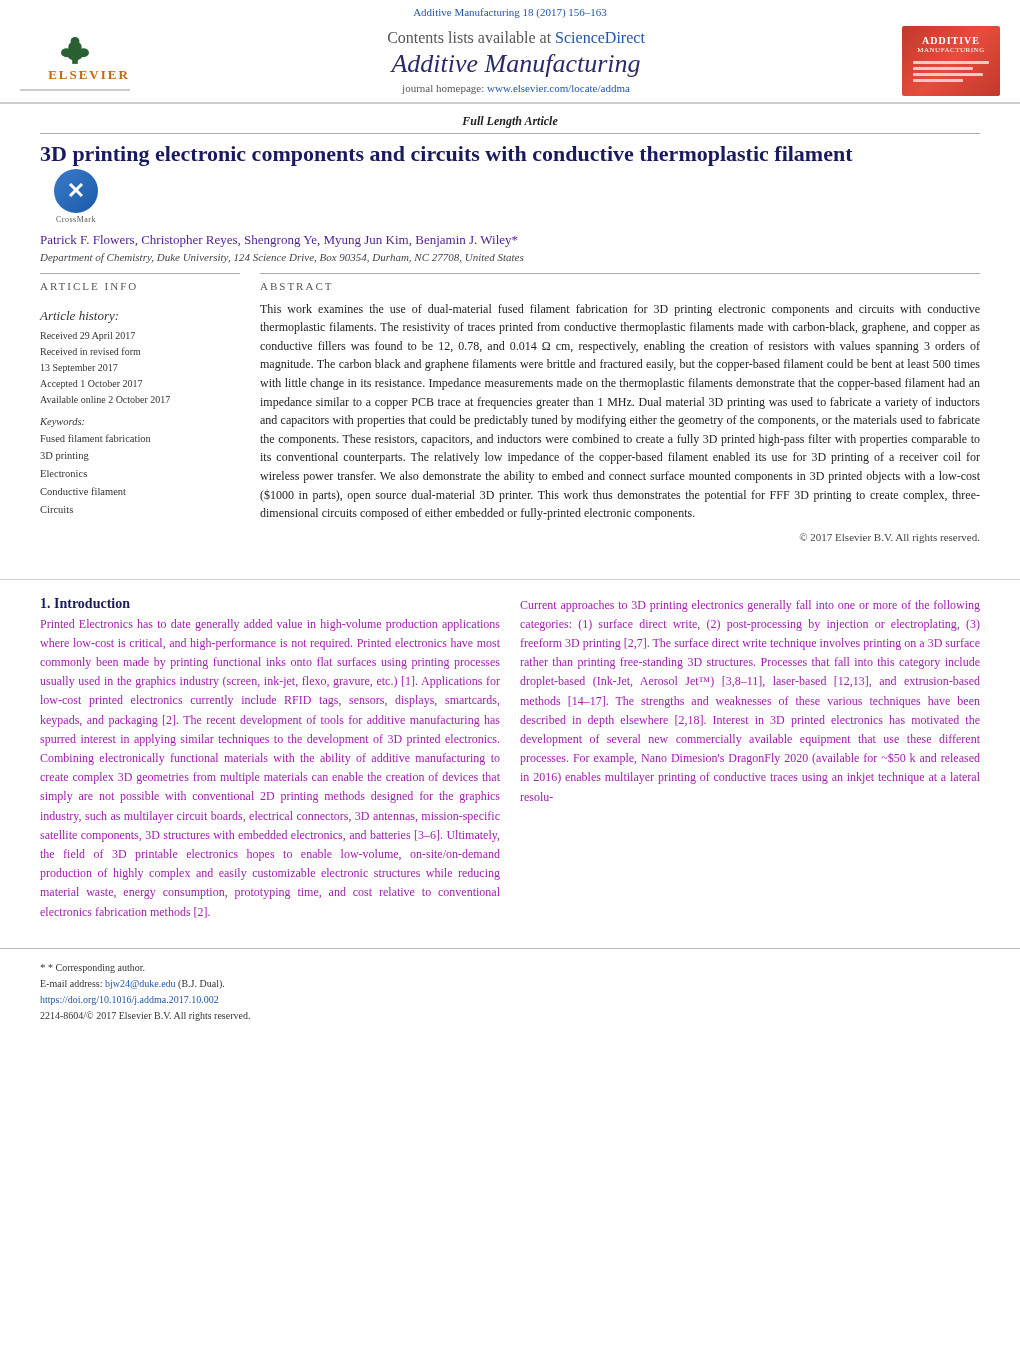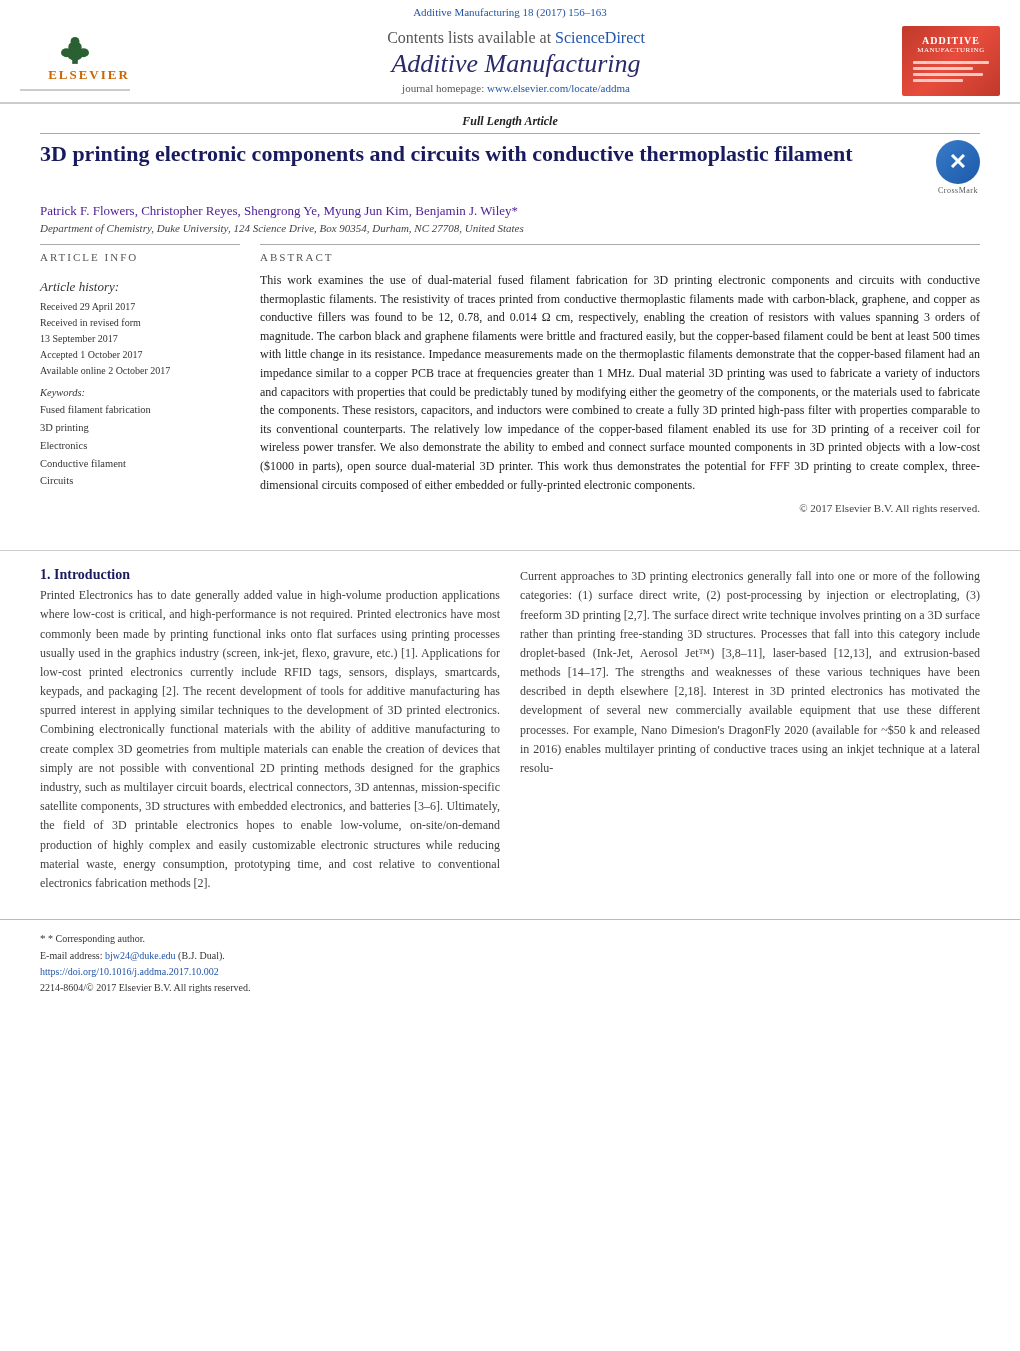--- a/index.html
+++ b/index.html
@@ -109,20 +109,21 @@
       border-bottom: 1px solid #aaa;
       padding-bottom: 4px;
       text-align: center;
     }
 
     .article-title-row {
       display: flex;
       align-items: flex-start;
       justify-content: space-between;
       margin-bottom: 8px;
+      flex-direction: column;
     }
 
     .article-title {
       font-size: 22px;
       font-weight: bold;
       color: #1a1a5e;
       line-height: 1.3;
       flex: 1;
     }
 
@@ -245,21 +246,21 @@
     .section-heading {
       font-size: 14px;
       font-weight: bold;
       color: #1a1a5e;
       margin-bottom: 3px;
     }
 
     .body-text {
       font-size: 12px;
       line-height: 1.6;
-      color: #404040;
+      color: #a21caf;
       text-align: justify;
       margin-bottom: 10px;
     }
 
     
     .article-footer {
       padding: 10px 40px 0 40px;
       border-top: 1px solid #bbb;
       margin-top: 16px;
     }

